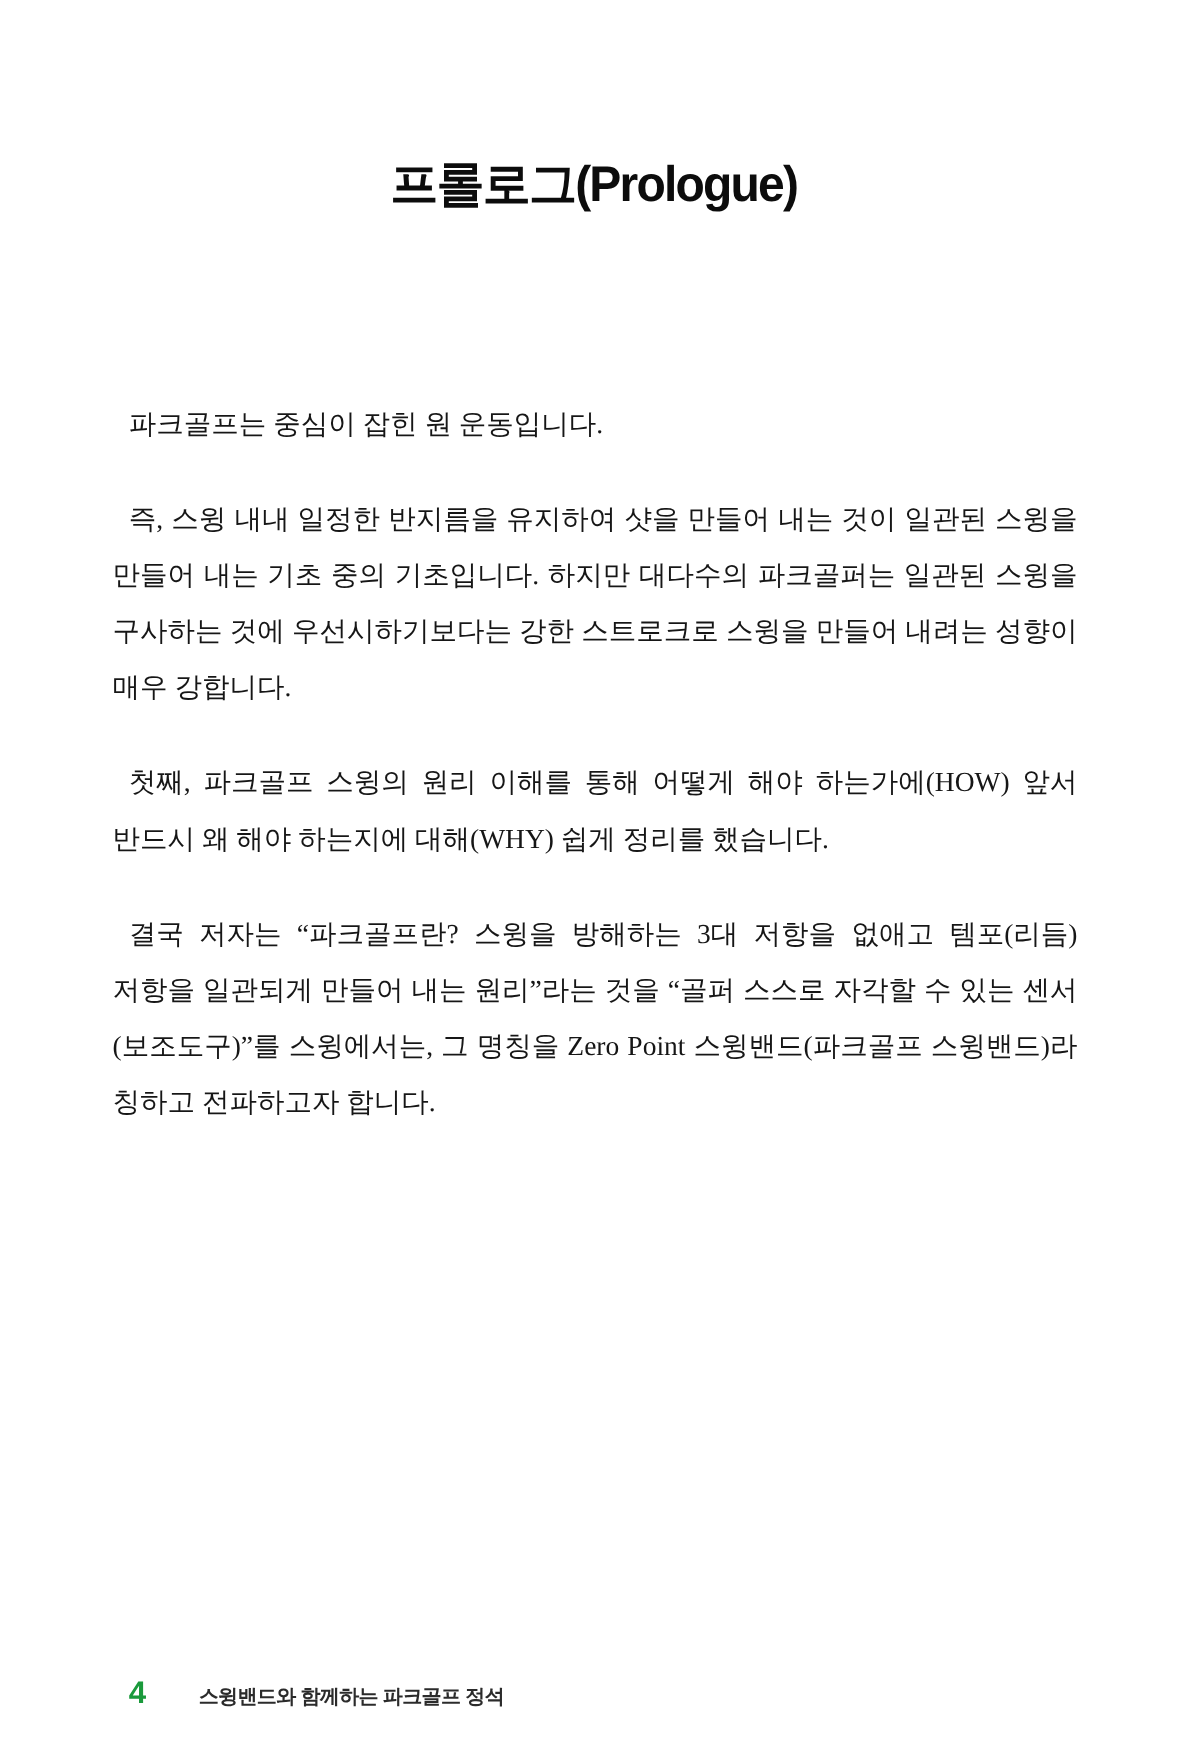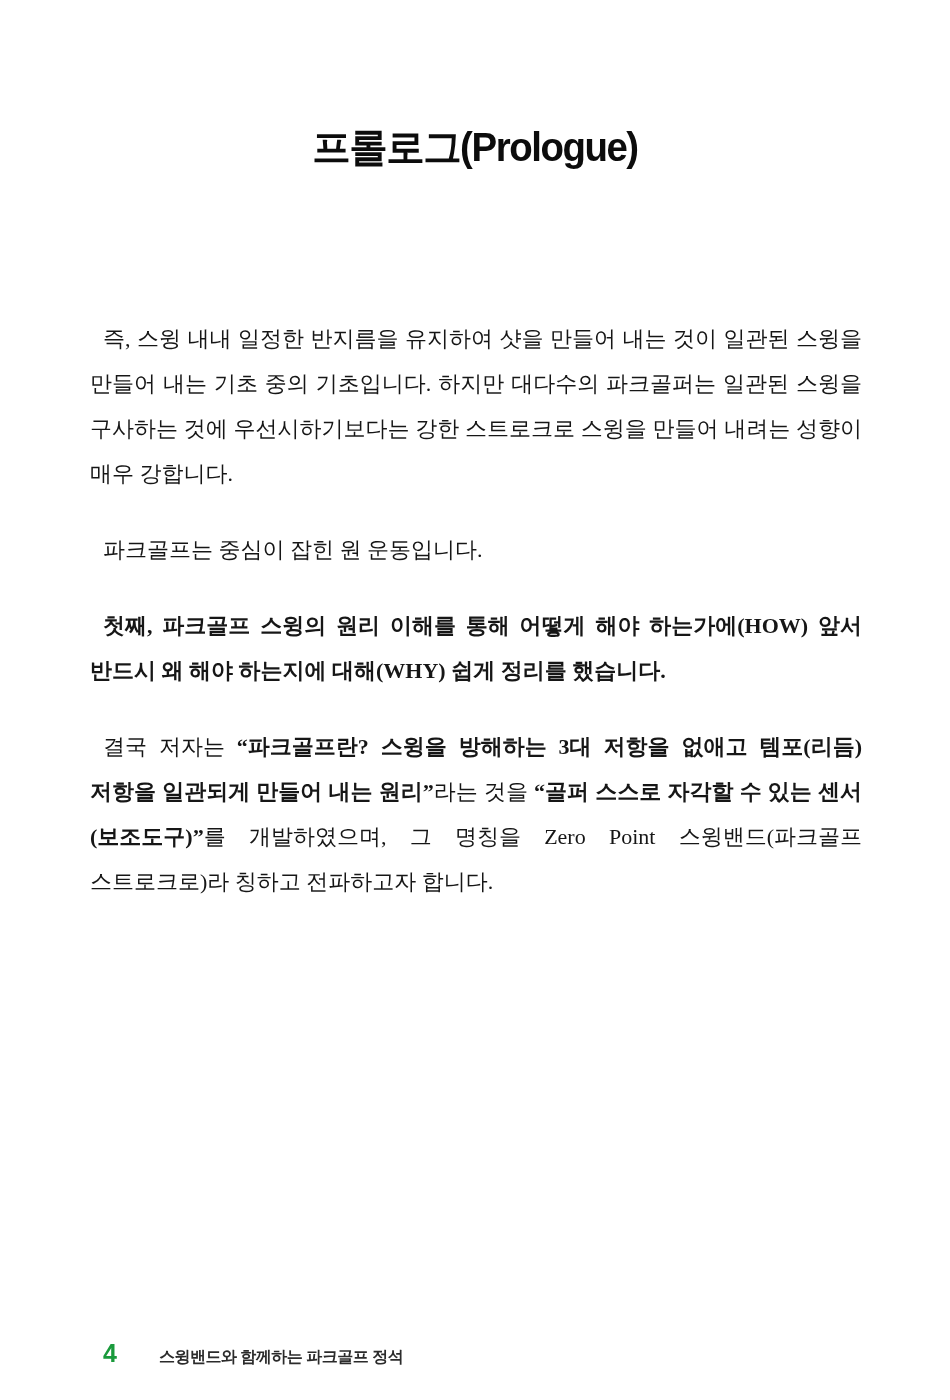--- a/index.html
+++ b/index.html
@@ -38,21 +38,21 @@
   .para {
     margin: 0 0 31px 0;
     font-size: 22px;
     line-height: 45px;
     text-align: justify;
     text-indent: 13px;
     word-break: keep-all;
     color: #161616;
   }
   .para .bold {
-    font-weight: bold;
+    font-weight: normal;
   }
   .footer {
     position: absolute;
     left: 103px;
     top: 1303px;
     display: flex;
     align-items: baseline;
     font-family: "Liberation Sans", "DejaVu Sans", sans-serif;
   }
   .page-num {
@@ -70,24 +70,24 @@
   }
 </style>
 </head>
 <body>
 
 <div class="page">
 
   <h1 class="title">프롤로그(Prologue)</h1>
 
   <main class="body" id="paragraphs">
+      <p class="para"><span>파크골프는 중심이 잡힌 원 운동입니다.</span></p>
       <p class="para"><span>즉, 스윙 내내 일정한 반지름을 유지하여 샷을 만들어 내는 것이 일관된 스윙을 만들어 내는 기초 중의 기초입니다. 하지만 대다수의 파크골퍼는 일관된 스윙을 구사하는 것에 우선시하기보다는 강한 스트로크로 스윙을 만들어 내려는 성향이 매우 강합니다.</span></p>
-      <p class="para"><span>파크골프는 중심이 잡힌 원 운동입니다.</span></p>
       <p class="para"><span class="bold">첫째, 파크골프 스윙의 원리 이해를 통해 어떻게 해야 하는가에(HOW) 앞서 반드시 왜 해야 하는지에 대해(WHY) 쉽게 정리를 했습니다.</span></p>
-      <p class="para"><span>결국 저자는 </span><span class="bold">“파크골프란? 스윙을 방해하는 3대 저항을 없애고 템포(리듬)저항을 일관되게 만들어 내는 원리”</span><span>라는 것을 </span><span class="bold">“골퍼 스스로 자각할 수 있는 센서(보조도구)”</span><span>를 개발하였으며, 그 명칭을 Zero Point 스윙밴드(파크골프 스트로크로)라 칭하고 전파하고자 합니다.</span></p>
+      <p class="para"><span>결국 저자는 </span><span class="bold">“파크골프란? 스윙을 방해하는 3대 저항을 없애고 템포(리듬)저항을 일관되게 만들어 내는 원리”</span><span>라는 것을 </span><span class="bold">“골퍼 스스로 자각할 수 있는 센서(보조도구)”</span><span>를 스윙에서는, 그 명칭을 Zero Point 스윙밴드(파크골프 스윙밴드)라 칭하고 전파하고자 합니다.</span></p>
     </main>
 
   <footer class="footer">
     <span class="page-num" style="color: rgb(26, 154, 60);">4</span>
     <span class="book-title">스윙밴드와 함께하는 파크골프 정석</span>
   </footer>
 
 </div>
 
 </body></html>

